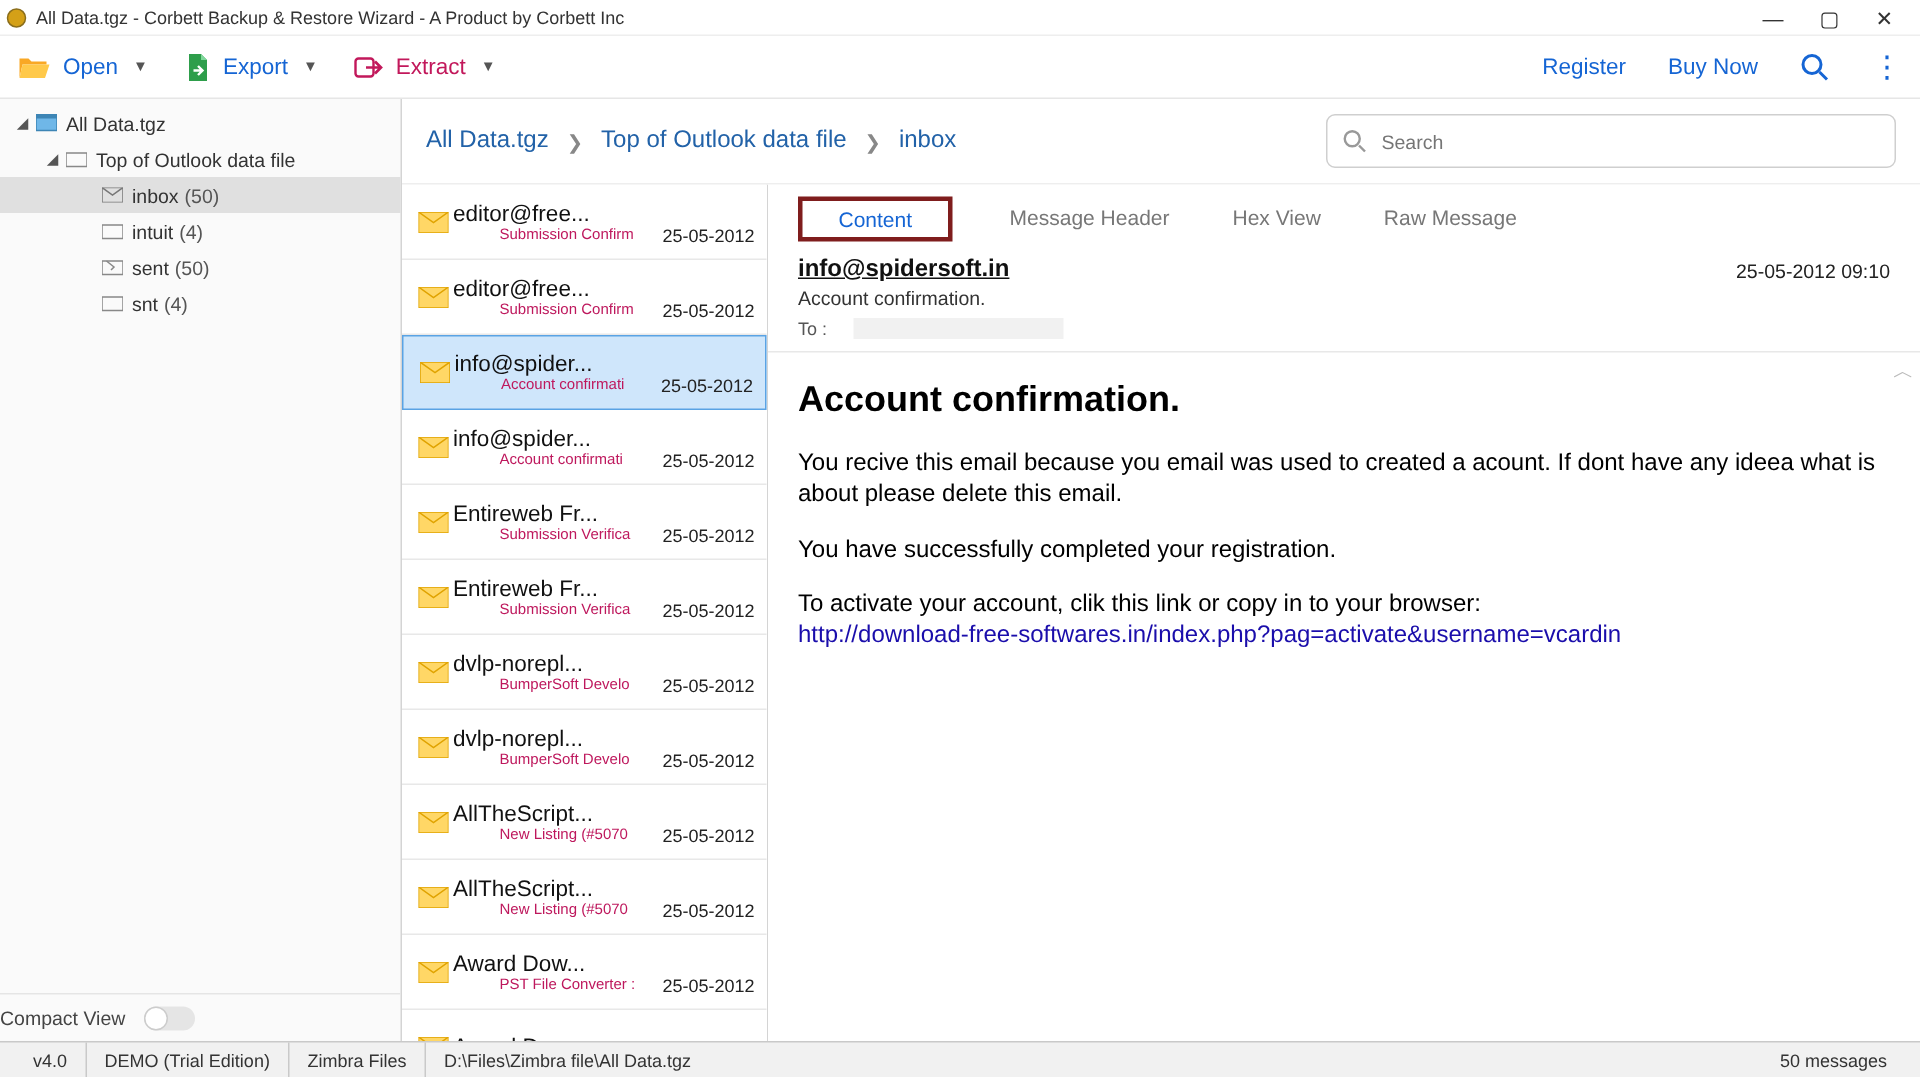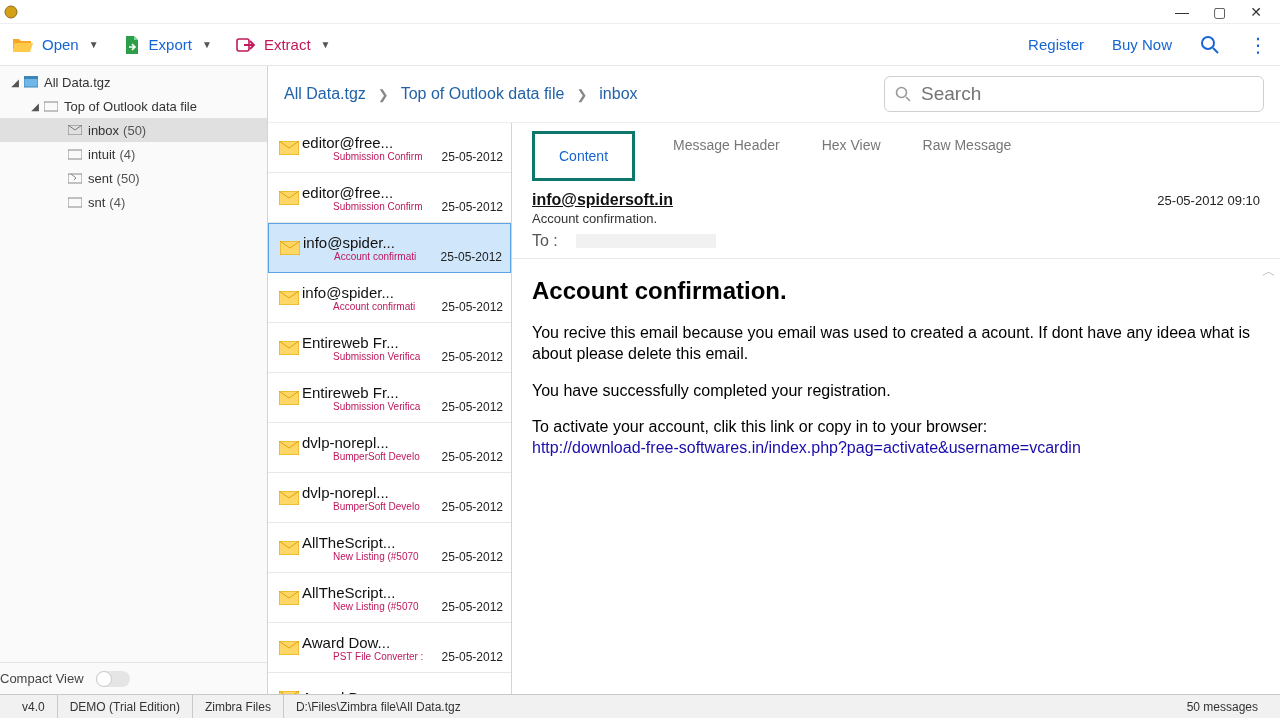--- a/index.html
+++ b/index.html
@@ -29,42 +29,42 @@
 .treeitem.selected { background: #e0e0e0; }
 .compact { height: 32px; border-top: 1px solid #e5e5e5; display: flex; align-items: center; padding-right: 12px; font-size: 13px; color: #444; gap: 12px; }
 .toggle { width: 34px; height: 16px; background: #e5e5e5; border-radius: 8px; position: relative; cursor:pointer; }
 .toggle::after { content:''; position:absolute; width:14px; height:14px; background:#fff; border:1px solid #ccc; border-radius:50%; top:0; left:0; }
 
 .content { flex: 1; display: flex; flex-direction: column; }
 .crumbrow { display: flex; align-items: center; padding: 10px 16px; gap: 14px; border-bottom: 1px solid #eee; }
 .breadcrumbs { display: flex; align-items: center; gap: 12px; font-size: 16px; color: #2262a8; }
 .breadcrumbs .sep { color: #888; font-size: 13px; }
 .searchbox { margin-left: auto; width: 380px; height: 36px; border: 1px solid #cfcfcf; border-radius: 6px; display: flex; align-items: center; padding: 0 10px; color: #888; gap: 10px; }
-.searchbox input { border: none; outline: none; font-size: 19px; flex: 1; color: #333; background: transparent; }
+.searchbox input { border: none; outline: none; font-size: 13px; flex: 1; color: #333; background: transparent; }
 
 .split { flex: 1; display: flex; overflow: hidden; }
 .listpane { width: 244px; border-right: 1px solid #d4d4d4; overflow-y: auto; position: relative; background:#fff; }
 .listpane::-webkit-scrollbar { width: 14px; }
 .listpane::-webkit-scrollbar-thumb { background: #c9c9c9; border-radius: 2px; }
 .msgitem { display: flex; align-items: center; border-bottom: 1px solid #e8e8e8; padding: 6px 8px; cursor: pointer; height: 50px; }
 .msgitem.selected { background: #cfe6fb; border: 1px solid #5aa3e4; }
 .msgitem .envicon { width: 26px; display:flex; justify-content:center; }
 .msgitem .mcol { flex: 1; min-width: 0; }
 .msgitem .from { font-size: 15px; color: #111; white-space: nowrap; overflow: hidden; text-overflow: ellipsis; }
 .msgitem .subj { font-size: 10px; color: #be185d; white-space: nowrap; overflow: hidden; margin-left: 31px; }
 .msgitem .date { font-size: 12px; color: #222; width: 70px; text-align: right; align-self: flex-end; margin-bottom: 2px; }
 
 .preview { flex: 1; display: flex; flex-direction: column; background:#fff; }
 .tabs { display: flex; gap: 34px; padding: 8px 20px 0 20px; font-size: 14px; color: #777; }
 .tab { padding: 6px 4px; cursor: pointer; }
-.tab.active { color: #1565d4; border: 3px solid #0f766e; padding: 14px 24px; }
+.tab.active { color: #1565d4; border: 3px solid #7f1d1d; padding: 4px 24px; }
 .headerblock { padding: 10px 20px 8px 20px; border-bottom: 1px solid #e8e8e8; position: relative; }
 .headerblock .from { font-size: 16px; font-weight: 600; color: #111; text-decoration: underline; }
 .headerblock .subject { font-size: 13px; color: #333; margin-top: 2px; }
-.headerblock .to { font-size: 16px; color: #555; margin-top: 6px; display:flex; align-items:center; gap:18px;}
+.headerblock .to { font-size: 12px; color: #555; margin-top: 6px; display:flex; align-items:center; gap:18px;}
 .headerblock .toval { background:#f1f1f1; width:140px; height:14px; display:inline-block; }
 .headerblock .datetime { position: absolute; right: 20px; top: 12px; font-size: 13px; color: #222; }
 .body { padding: 18px 20px; font-family: 'Times New Roman', serif; color: #000; position:relative; }
 .body h2 { font-size: 24px; font-weight: bold; margin-bottom: 18px; }
 .body p { font-size: 16px; margin-bottom: 16px; line-height: 1.3; }
 .body a { color: #1a0dab; }
 .scrollup { position:absolute; right:4px; top:4px; color:#bbb; font-size:14px; }
 
 .statusbar { height: 24px; border-top: 1px solid #c9c9c9; background: #f1f1f1; display: flex; align-items: center; font-size: 12px; color: #333; padding: 0 10px; gap: 0; }
 .statusbar .seg { padding: 0 12px; border-right: 1px solid #c9c9c9; height: 100%; display:flex; align-items:center; }
@@ -74,20 +74,21 @@
 </style>
 </head>
 <body>
 
 <div class="titlebar">
   <span class="titleicon">
     <svg width="14" height="14" viewBox="0 0 14 14">
         <circle cx="7" cy="7" r="6" fill="#d4a017" stroke="#8a6d1b"></circle>
       </svg>
   </span>
+  <span>All Data.tgz - Corbett Backup &amp; Restore Wizard - A Product by Corbett Inc</span>
   <div class="wincontrols">
     <span>—</span>
     <span>▢</span>
     <span>✕</span>
   </div>
 </div>
 
 <div class="toolbar">
   <div class="tbitem">
     <span>

